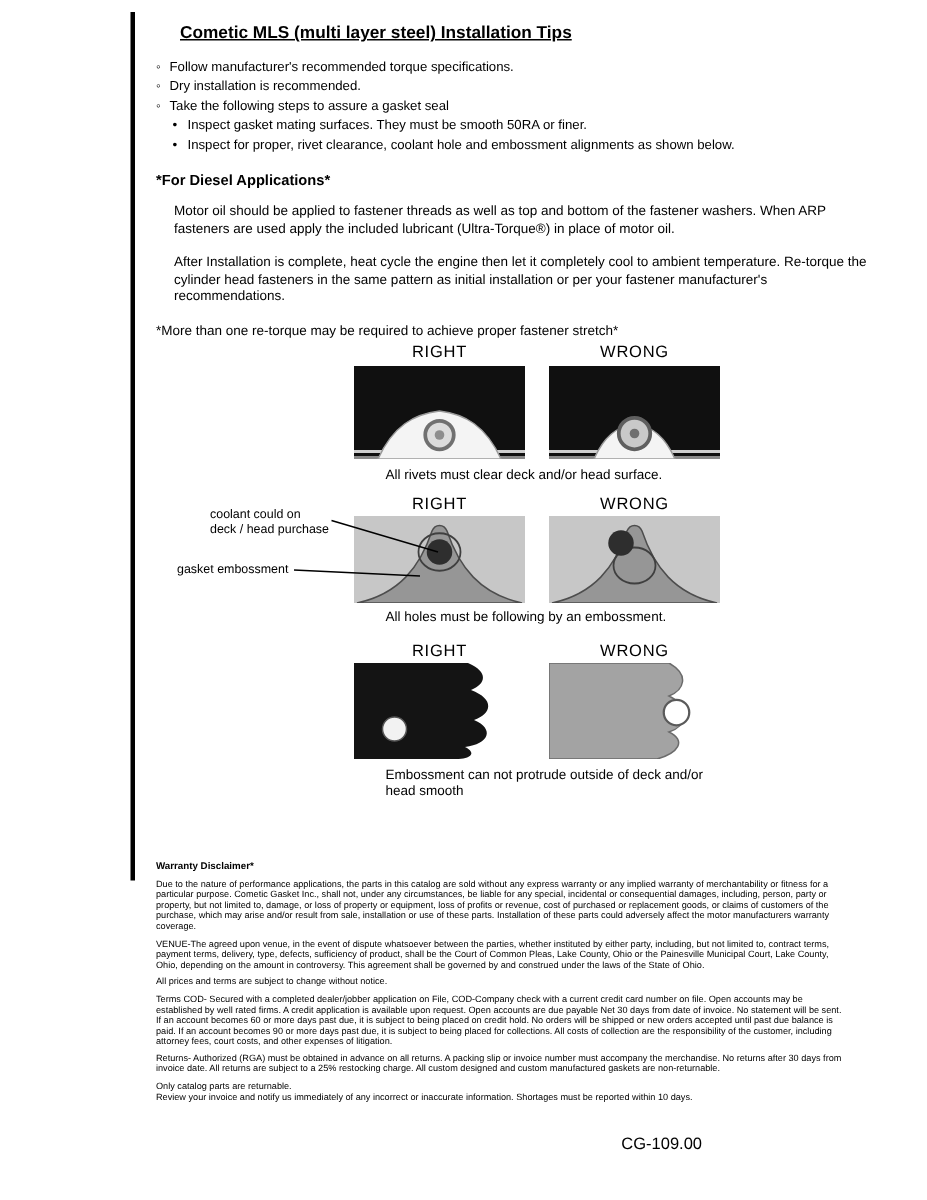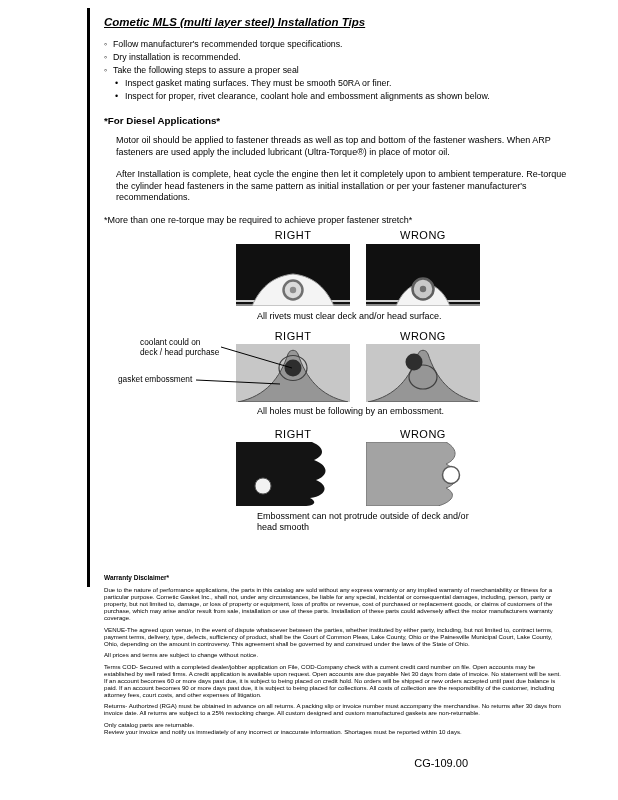--- a/index.html
+++ b/index.html
@@ -1,20 +1,20 @@
 <!DOCTYPE html>
 <html><head>
 <meta charset="utf-8">
 <style>
   html,body{margin:0;padding:0;background:#ffffff;}
   .page{position:relative;width:618px;height:800px;background:#ffffff;color:#000;
         font-family:"Liberation Sans",sans-serif;overflow:hidden;}
   .left-rule{position:absolute;left:87px;top:8px;width:3px;height:579px;background:#000;}
   .content{position:absolute;left:104px;top:16px;width:466px;}
-  .title{margin:0 0 10px 0;font-size:11.5px;font-weight:bold;text-decoration:underline;font-style:italic;}
+  .title{margin:0 0 10px 16px;font-size:11.5px;font-weight:bold;text-decoration:underline;}
   .bullet{position:relative;padding-left:9px;font-size:8.8px;line-height:13px;}
   .bullet .b-marker::before{content:"◦";position:absolute;left:0;top:0;font-size:9px;}
   .sub-bullet{position:relative;padding-left:21px;font-size:8.8px;line-height:13px;}
   .sub-bullet .b-marker::before{content:"•";position:absolute;left:11px;top:0;font-size:9px;}
   .diesel-heading{margin:12px 0 9px 0;font-size:9.8px;font-weight:bold;}
   .para{margin:0 0 11px 12px;font-size:9px;line-height:11.5px;width:464px;}
   .note{margin:2px 0 0 0;font-size:9px;}
   .hdr{position:absolute;width:114px;text-align:center;font-size:11px;letter-spacing:.5px;}
   .panel{position:absolute;width:114px;line-height:0;}
   .caption{position:absolute;font-size:9px;line-height:11px;margin-left:21px;}
@@ -39,34 +39,34 @@
     <div class="bullet">
       <span class="b-marker"></span>
       <span>Follow manufacturer's recommended torque specifications.</span>
     </div>
     <div class="bullet">
       <span class="b-marker"></span>
       <span>Dry installation is recommended.</span>
     </div>
     <div class="bullet">
       <span class="b-marker"></span>
-      <span>Take the following steps to assure a proper seal</span>
+      <span>Take the following steps to assure a gasket seal</span>
     </div>
     <div class="sub-bullet">
       <span class="b-marker"></span>
       <span>Inspect gasket mating surfaces.  They must be smooth 50RA or finer.</span>
     </div>
     <div class="sub-bullet">
       <span class="b-marker"></span>
       <span>Inspect for proper, rivet clearance, coolant hole and embossment alignments as shown below.</span>
     </div>
 
     <h2 class="diesel-heading">*For Diesel Applications*</h2>
     <p class="para">Motor oil should be applied to fastener threads as well as top and bottom of the fastener washers. When ARP fasteners are used apply the included lubricant (Ultra-Torque®) in place of motor oil.</p>
-    <p class="para">After Installation is complete, heat cycle the engine then let it completely upon to ambient temperature. Re-torque the cylinder head fasteners in the same pattern as initial installation or per your fastener manufacturer's recommendations.</p>
+    <p class="para">After Installation is complete, heat cycle the engine then let it completely cool to ambient temperature. Re-torque the cylinder head fasteners in the same pattern as initial installation or per your fastener manufacturer's recommendations.</p>
     <p class="note">*More than one re-torque may be required to achieve proper fastener stretch*</p>
   </div>
 
   <div class="hdr" style="left:236px;top:229px">RIGHT</div>
   <div class="hdr" style="left:366px;top:229px">WRONG</div>
 
   <div class="panel" style="left:236px;top:244px">
     <svg width="114" height="62" viewBox="0 0 114 62">
       <rect width="114" height="62" fill="#101010"></rect>
       <rect y="56" width="114" height="2" fill="#cfcfcf"></rect>

